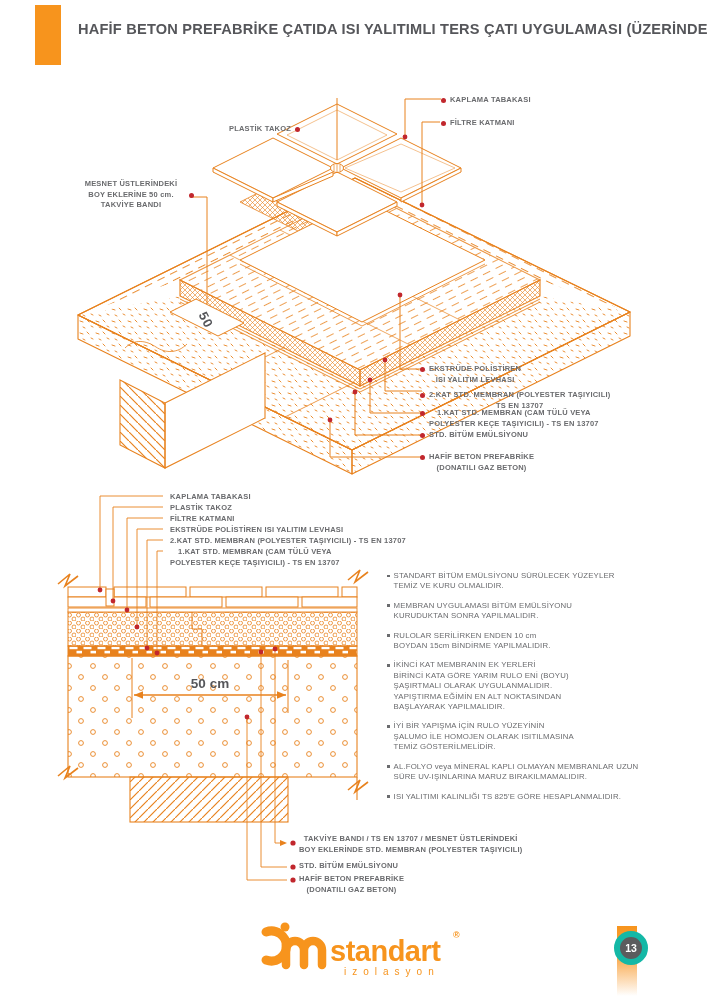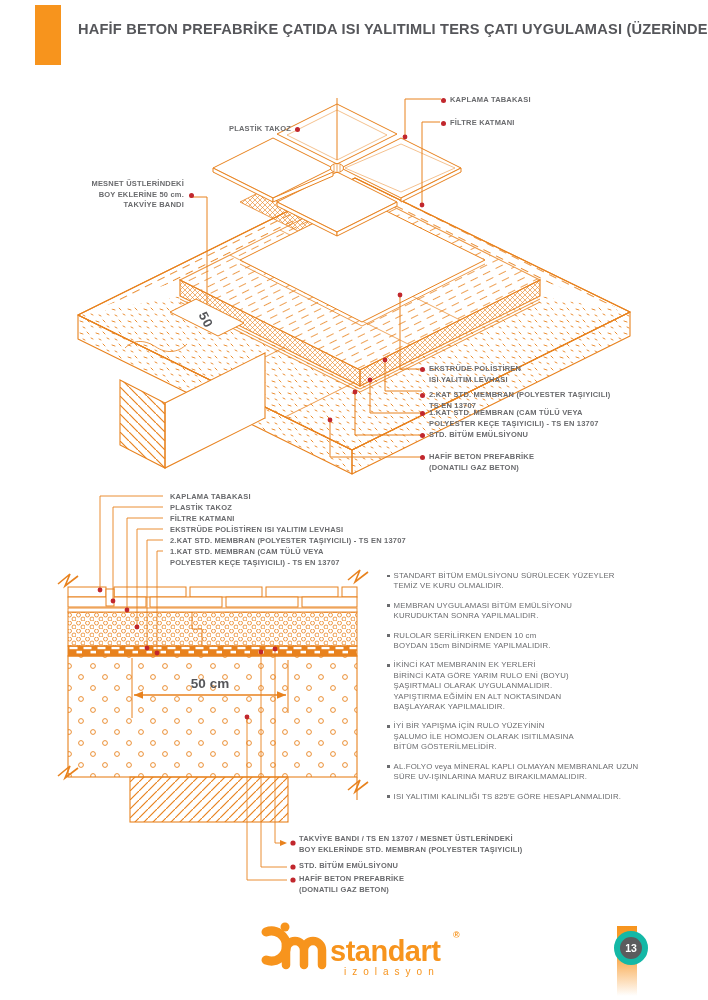--- a/index.html
+++ b/index.html
@@ -2,28 +2,28 @@
 <html><head>
 <meta charset="utf-8">
 <style>
   html,body{margin:0;padding:0;background:#fff;}
   .page{position:relative;width:708px;height:1000px;background:#fff;overflow:hidden;
         font-family:"Liberation Sans",sans-serif;}
   .logo-square{position:absolute;left:35px;top:5px;width:26px;height:60px;background:#F7941D;}
   .title{position:absolute;left:78px;top:20px;font-size:14.6px;font-weight:bold;color:#55565A;
          line-height:19px;letter-spacing:0.2px;white-space:nowrap;}
   .lbl{position:absolute;font-size:7.5px;font-weight:bold;color:#6A6B6E;line-height:10.5px;
-       letter-spacing:0.2px;white-space:nowrap;}
+       letter-spacing:0.2px;white-space:nowrap;text-align:center;}
   .lbl span{display:block;}
   .lbl.dot-left{padding-left:9px;}
   .lbl.dot-right{padding-right:9px;}
   .dot{position:absolute;width:5px;height:5px;border-radius:50%;background:#C1272D;}
   .dot-left .dot{left:0;top:2.5px;}
   .dot-right .dot{right:0;top:2.5px;}
-  .mesnet{text-align:right;width:106px;}
+  .mesnet{width:106px;}
   .mesnet .dot{right:-10px;top:14px;}
   .notes{position:absolute;left:387px;top:571px;width:320px;}
   .note{display:flex;gap:4px;margin-bottom:9px;}
   .note .b{width:2.6px;height:2.6px;background:#6A6B6E;margin-top:3.6px;flex:none;}
   .note .t{font-size:7.8px;font-weight:normal;color:#6A6B6E;line-height:10.4px;letter-spacing:0.15px;}
   .note .t span{display:block;white-space:nowrap;}
   svg{position:absolute;overflow:visible;}
   .page-strip{position:absolute;left:617px;top:926px;width:20px;height:70px;
      background:linear-gradient(180deg,#F7941D 0%,#F9A94D 45%,rgba(249,169,77,0) 100%);}
   .page-circle{position:absolute;left:614px;top:931px;width:22px;height:22px;border-radius:50%;
@@ -345,21 +345,21 @@
         <span>ŞAŞIRTMALI OLARAK UYGULANMALIDIR.</span>
         <span>YAPIŞTIRMA EĞİMİN EN ALT NOKTASINDAN</span>
         <span>BAŞLAYARAK YAPILMALIDIR.</span>
       </div>
     </div>
     <div class="note">
       <i class="b"></i>
       <div class="t">
         <span>İYİ BİR YAPIŞMA İÇİN RULO YÜZEYİNİN</span>
         <span>ŞALUMO İLE HOMOJEN OLARAK ISITILMASINA</span>
-        <span>BİTÜM GÖSTERİLMELİDİR.</span>
+        <span>TEMİZ GÖSTERİLMELİDİR.</span>
       </div>
     </div>
     <div class="note">
       <i class="b"></i>
       <div class="t">
           <span>AL.FOLYO veya MİNERAL KAPLI OLMAYAN MEMBRANLAR  UZUN</span>
           <span>SÜRE UV-IŞINLARINA MARUZ BIRAKILMAMALIDIR.</span>
         </div>
     </div>
     <div class="note">

